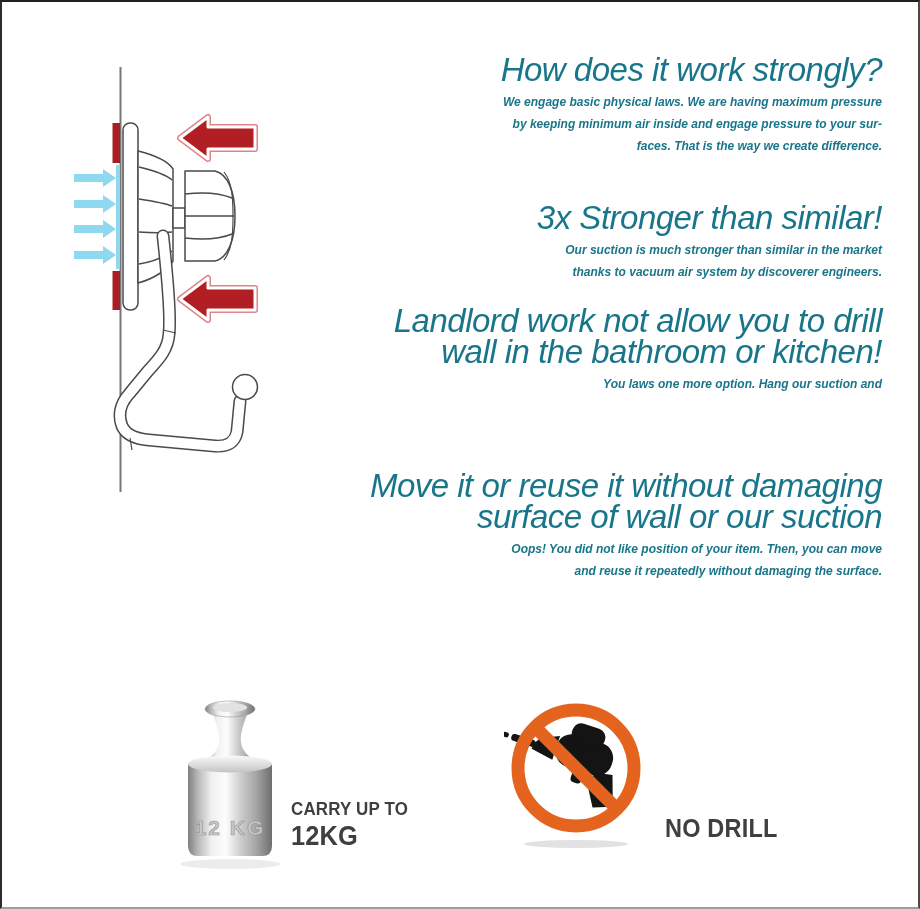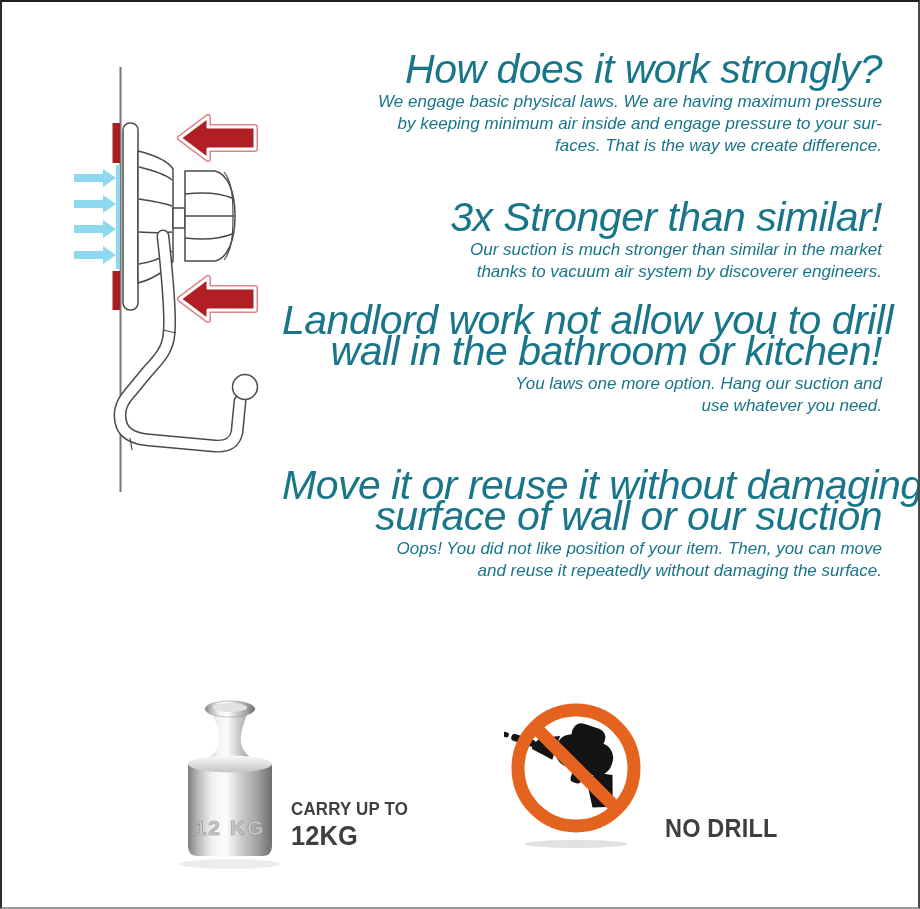--- a/index.html
+++ b/index.html
@@ -6,26 +6,26 @@
   body { background:#ffffff; font-family:"Liberation Sans", sans-serif; }
   .page {
     position:relative; width:920px; height:909px; background:#ffffff; overflow:hidden;
     border-top:2px solid #1f1f1f; border-left:2px solid #2c2c2c;
     border-right:2px solid #4a4a4a; border-bottom:2px solid #9c9c9c;
   }
   .sections { position:absolute; left:280px; right:36px; top:0; }
   .section { position:absolute; right:0; left:0; text-align:right; color:#18758a; }
   .sec-1 { top:52px; } .sec-2 { top:200px; } .sec-3 { top:303px; } .sec-4 { top:468px; }
   .heading-line {
-    font-style:italic; font-size:41px; line-height:31px; letter-spacing:-0.5px;
+    font-style:italic; font-size:33px; line-height:31px; letter-spacing:-0.5px;
     white-space:nowrap; font-weight:400;
   }
   .body-block { margin-top:6px; }
   .body-line {
-    font-style:italic; font-size:17px; line-height:22px; white-space:nowrap; font-weight:400;
+    font-style:italic; font-size:12px; line-height:22px; white-space:nowrap; font-weight:700;
   }
   .diagram-svg { position:absolute; left:0; top:0; }
   .weight-svg { position:absolute; left:168px; top:692px; }
   .nodrill-svg { position:absolute; left:502px; top:694px; }
   .carry-label { position:absolute; left:289px; top:797px; color:#3f3f3f;
     transform:scaleX(0.94); transform-origin:left center; }
   .carry-title { font-weight:bold; font-size:18px; letter-spacing:0.2px; }
   .carry-value { font-weight:bold; font-size:27px; margin-top:1px; letter-spacing:0.2px; }
   .nodrill-label { position:absolute; left:663px; top:812px; color:#3f3f3f;
     font-weight:bold; font-size:25px; letter-spacing:0.2px;
@@ -106,21 +106,20 @@
         <div class="body-line">Our suction is much stronger than similar in the market</div>
         <div class="body-line">thanks to vacuum air system by discoverer engineers.</div>
       </div>
     </div>
 
     <div class="section sec-3">
       <div class="heading-line">Landlord work not allow you to drill</div>
       <div class="heading-line">wall in the bathroom or kitchen!</div>
       <div class="body-block">
         <div class="body-line">You laws one more option. Hang our suction and</div>
-        <div class="body-line">use whatever you need.</div>
       </div>
     </div>
 
     <div class="section sec-4">
       <div class="heading-line">Move it or reuse it without damaging</div>
       <div class="heading-line">surface of wall or our suction</div>
       <div class="body-block">
         <div class="body-line">Oops! You did not like position of your item. Then, you can move</div>
         <div class="body-line">and reuse it repeatedly without damaging the surface.</div>
       </div>

